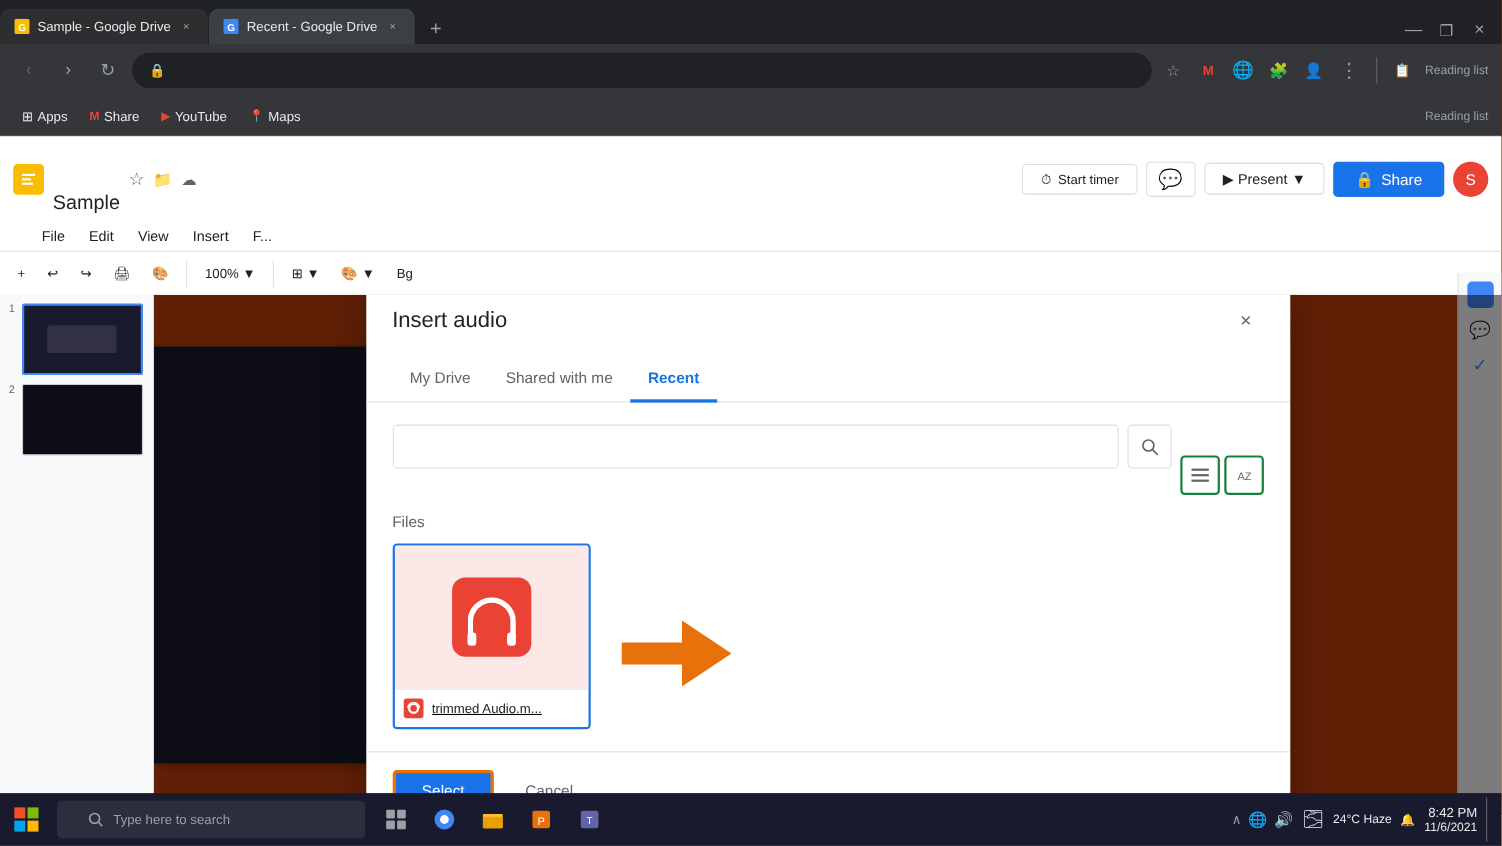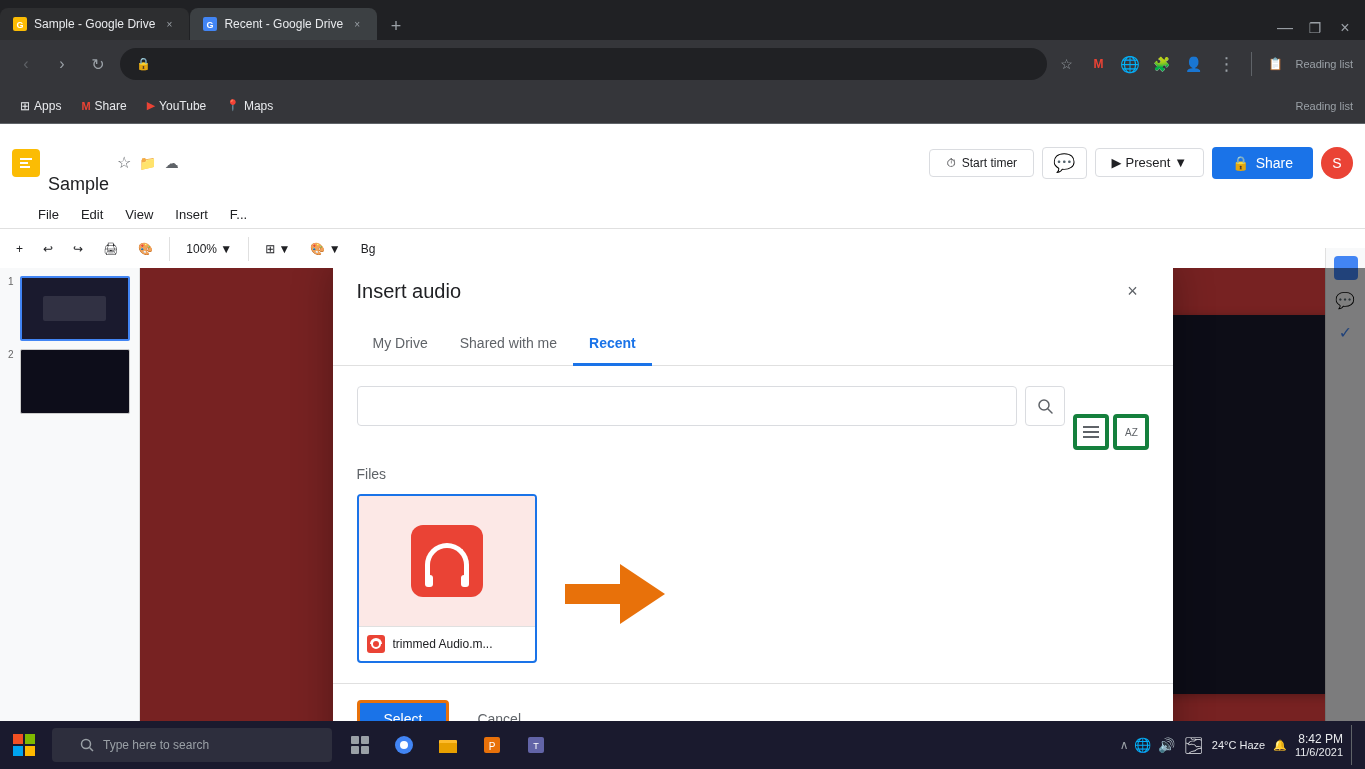--- a/index.html
+++ b/index.html
@@ -23,45 +23,45 @@
     .address-icons { display: flex; align-items: center; gap: 8px; }
     .addr-icon { width: 24px; height: 24px; display: flex; align-items: center; justify-content: center; color: #9aa0a6; cursor: pointer; border-radius: 50%; font-size: 14px; }
 
     .bookmarks-bar { display: flex; align-items: center; padding: 4px 12px; background: #35363a; height: 36px; gap: 4px; border-bottom: 1px solid #5f6368; }
     .bookmark-item { display: flex; align-items: center; padding: 4px 8px; border-radius: 4px; cursor: pointer; color: #e8eaed; font-size: 12px; gap: 4px; }
 
     
     .main-content { display: flex; width: 100%; height: calc(769px - 124px); position: relative; }
 
     
-    .editor-area { flex: 1; background: #ef4444; display: flex; align-items: center; justify-content: flex-end; position: relative; overflow: hidden; }
+    .editor-area { flex: 1; background: #c2410c; display: flex; align-items: center; justify-content: flex-start; position: relative; overflow: hidden; }
 
     
     .overlay { position: absolute; inset: 0; background: rgba(0,0,0,0.5); z-index: 100; display: flex; align-items: center; justify-content: center; }
     .dialog { background: #fff; border-radius: 8px; width: 840px; max-width: 95%; box-shadow: 0 8px 40px rgba(0,0,0,0.3); overflow: hidden; }
     .dialog-header { display: flex; align-items: center; justify-content: space-between; padding: 20px 24px 0; }
     .dialog-title { font-size: 20px; font-weight: 400; color: #202124; }
     .dialog-close { width: 32px; height: 32px; display: flex; align-items: center; justify-content: center; cursor: pointer; color: #5f6368; font-size: 18px; border-radius: 50%; }
 
     .dialog-tabs { display: flex; padding: 0 24px; border-bottom: 1px solid #e0e0e0; margin-top: 16px; }
     .dialog-tab { padding: 12px 16px; font-size: 14px; color: #5f6368; cursor: pointer; border-bottom: 3px solid transparent; margin-bottom: -1px; }
     .dialog-tab.active { color: #1a73e8; border-bottom-color: #1a73e8; font-weight: 700; }
 
     .dialog-body { padding: 20px 24px; }
     .search-row { display: flex; gap: 8px; margin-bottom: 16px; }
     .search-input { flex: 1; border: 1px solid #dadce0; border-radius: 4px; padding: 8px 12px; font-size: 14px; color: #202124; outline: none; height: 40px; }
     .search-btn { width: 40px; height: 40px; border: 1px solid #dadce0; border-radius: 4px; background: #fff; display: flex; align-items: center; justify-content: center; cursor: pointer; color: #5f6368; }
     .view-controls { display: flex; gap: 4px; margin-left: auto; }
-    .view-btn { width: 36px; height: 36px; border: 4px solid #15803d; background: #fff; border-radius: 4px; display: flex; align-items: center; justify-content: center; cursor: pointer; color: #5f6368; margin-top: 28px; }
+    .view-btn { width: 36px; height: 36px; border: 2px solid #15803d; background: #fff; border-radius: 4px; display: flex; align-items: center; justify-content: center; cursor: pointer; color: #5f6368; margin-top: 28px; }
 
     .files-label { font-size: 14px; color: #5f6368; margin-bottom: 12px; }
     .files-grid { display: flex; flex-wrap: wrap; gap: 8px; }
     .file-card { width: 180px; border: 2px solid #1a73e8; border-radius: 4px; overflow: hidden; cursor: pointer; background: #fff; }
     .file-thumb { width: 100%; height: 130px; display: flex; align-items: center; justify-content: center; background: #fce8e6; position: relative; }
-    .file-footer { display: flex; align-items: center; gap: 8px; padding: 8px; border-top: 1px solid #e0e0e0; }
+    .file-footer { display: flex; align-items: center; gap: 8px; padding: 8px; border-top: 1px solid #e0e0e0; text-decoration: underline; }
     .file-name { font-size: 12px; color: #202124; overflow: hidden; text-overflow: ellipsis; white-space: nowrap; flex: 1; }
 
     .dialog-footer { display: flex; align-items: center; gap: 12px; padding: 16px 24px; border-top: 1px solid #e0e0e0; }
     .btn-select { background: #1a73e8; color: #fff; border: 3px solid #e8710a; border-radius: 4px; padding: 8px 24px; font-size: 14px; cursor: pointer; font-weight: 500; }
     .btn-cancel { background: transparent; color: #5f6368; border: none; padding: 8px 16px; font-size: 14px; cursor: pointer; border-radius: 4px; }
 
     
     .taskbar { position: absolute; bottom: 0; left: 0; width: 100%; height: 48px; background: #1a1a2e; display: flex; align-items: center; z-index: 1000; }
     .taskbar-start { width: 48px; height: 48px; display: flex; align-items: center; justify-content: center; cursor: pointer; }
     .taskbar-search { display: flex; align-items: center; background: #2d2e3d; border-radius: 4px; margin: 0 4px; padding: 4px 27px; flex: 0 0 280px; height: 34px; gap: 8px; }

